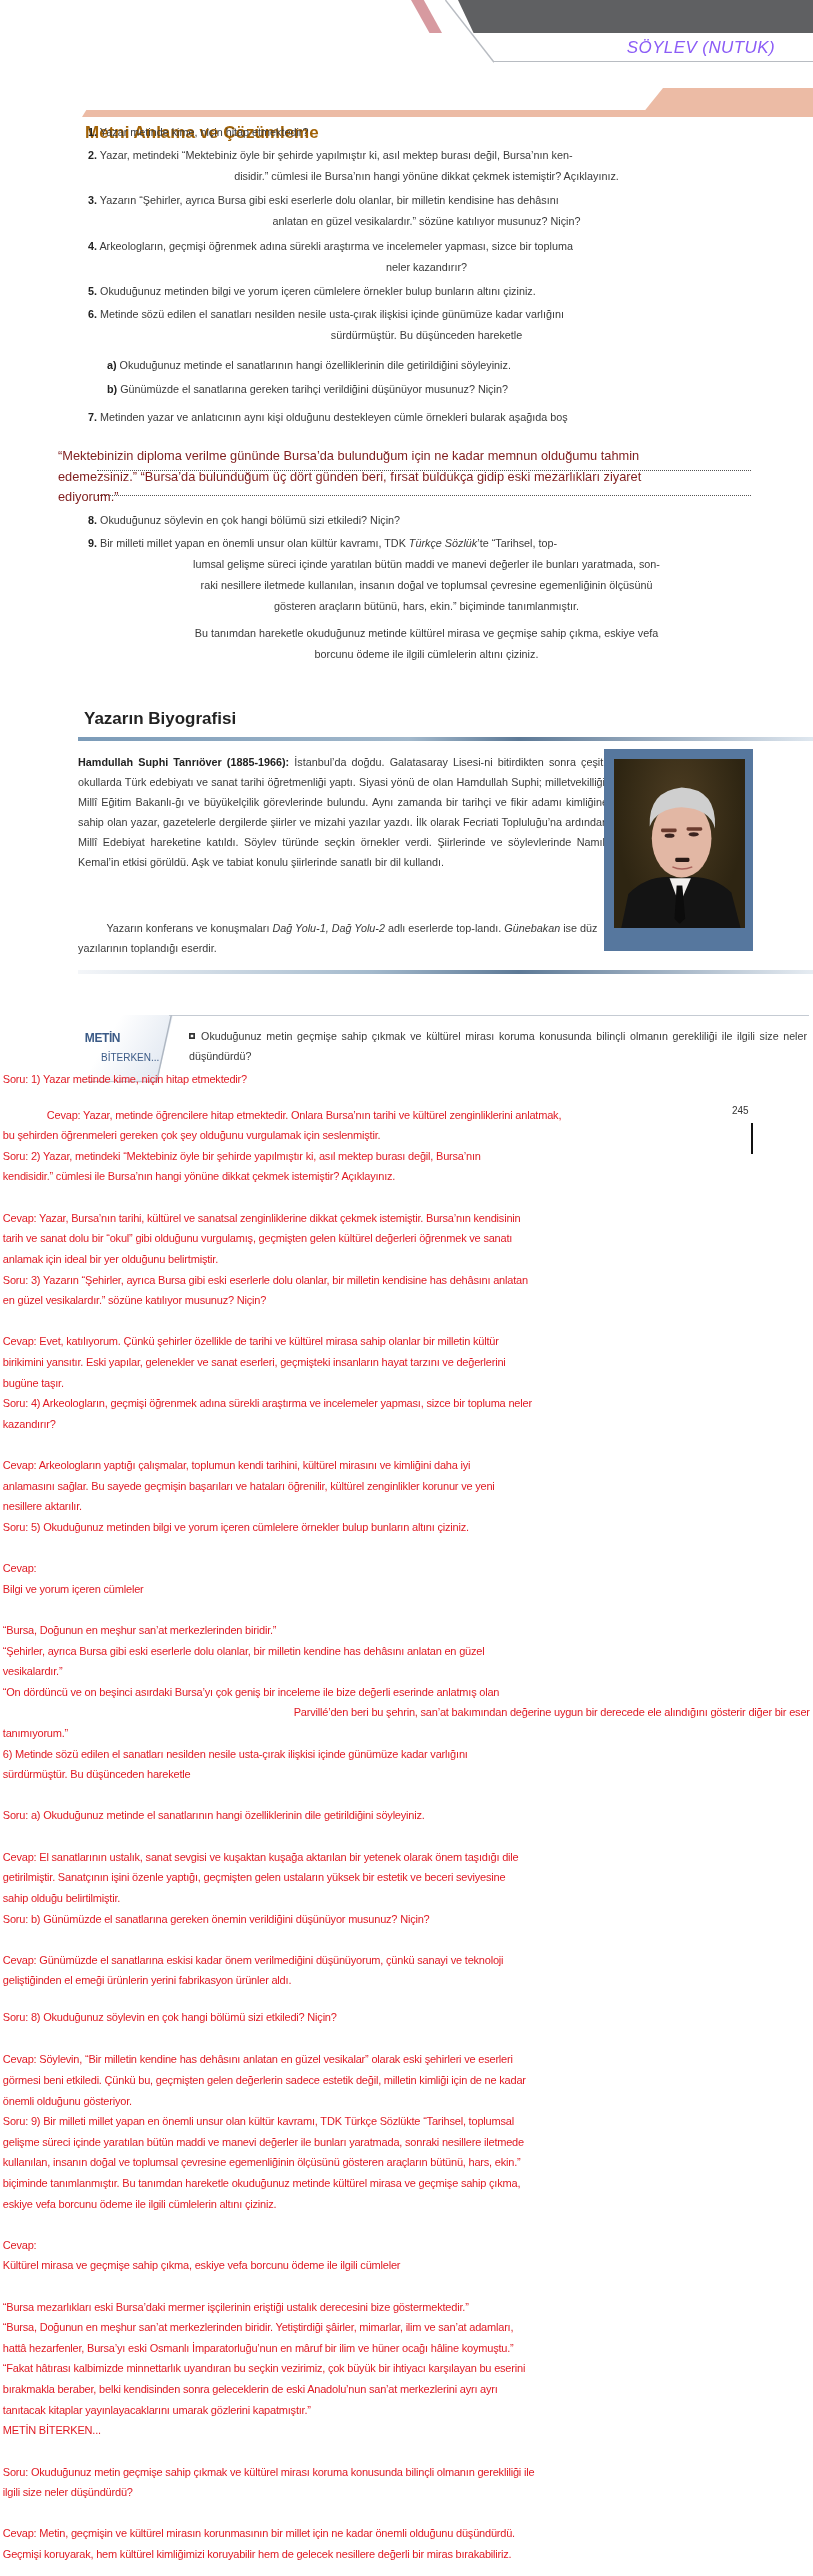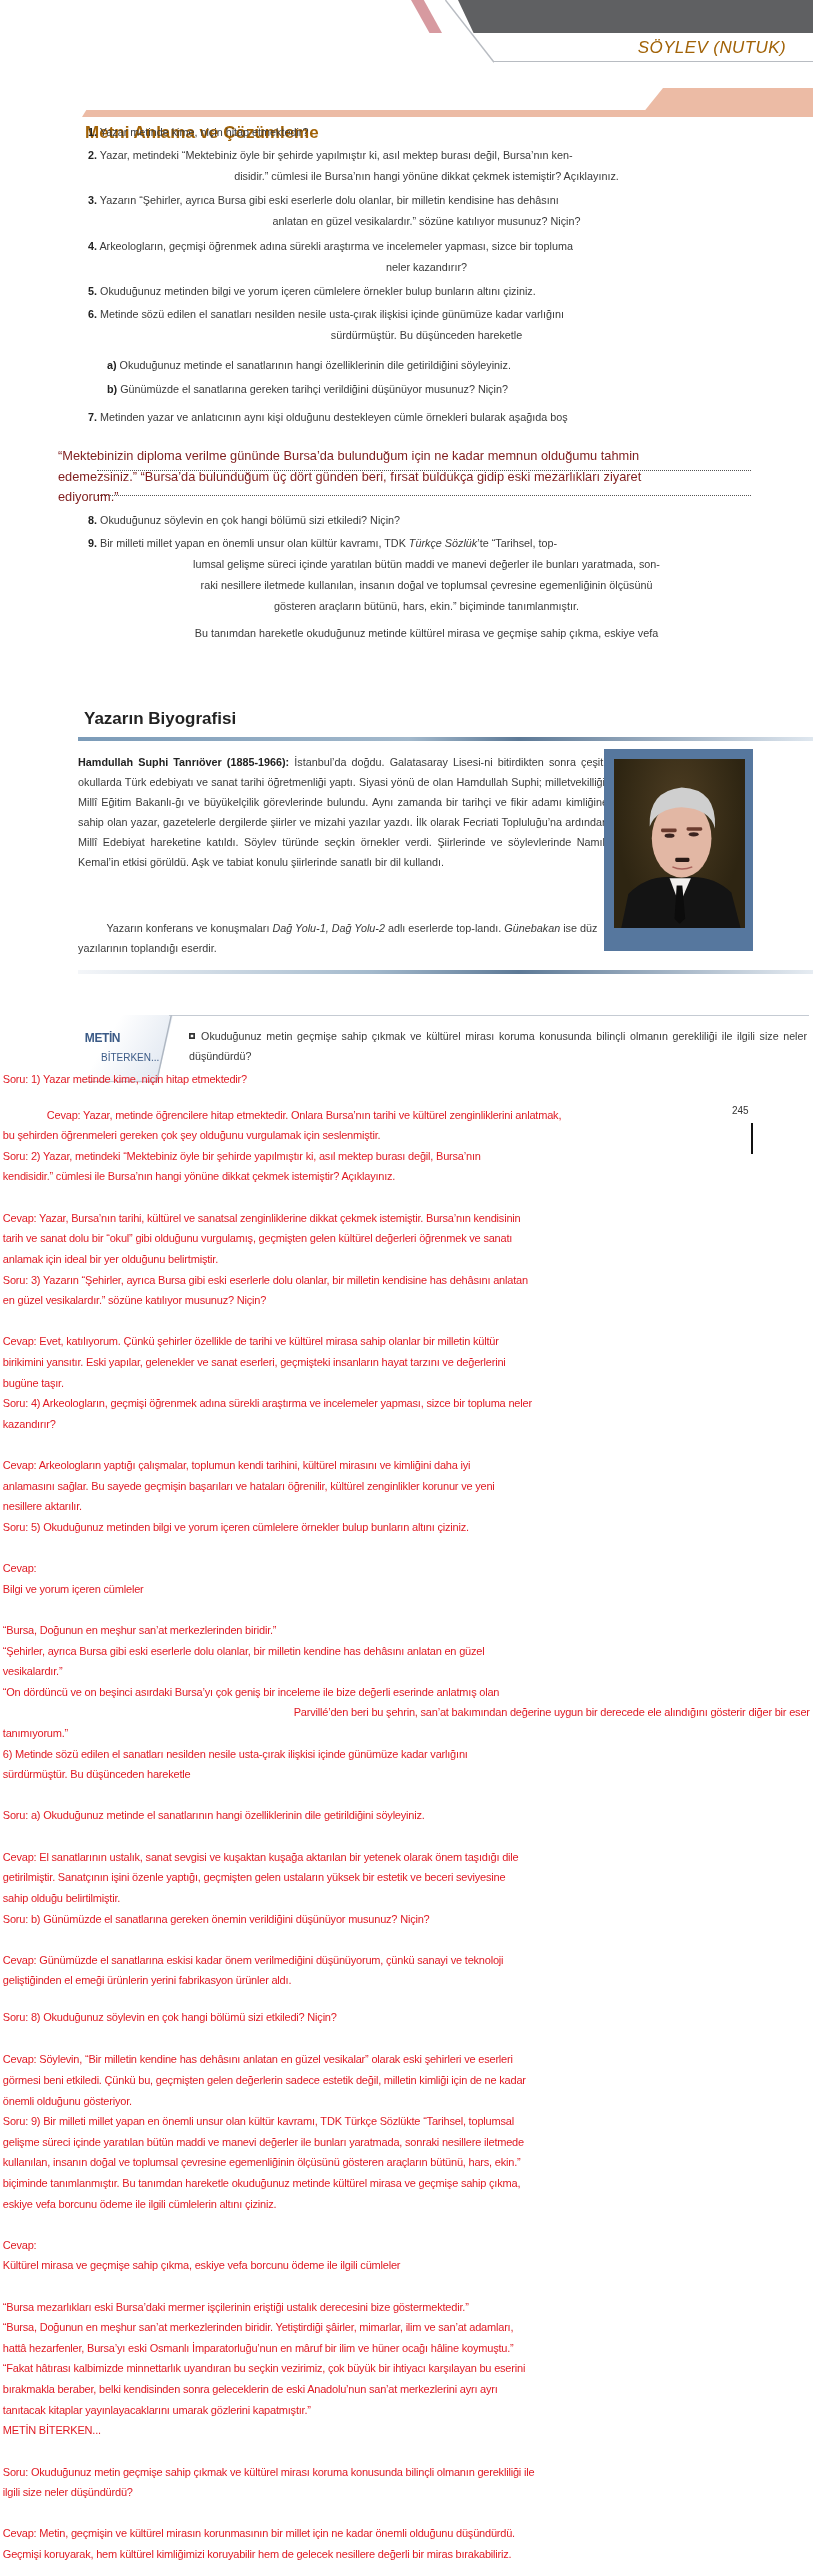--- a/index.html
+++ b/index.html
@@ -4,21 +4,21 @@
 <style>
   * { box-sizing: border-box; margin: 0; padding: 0; }
   html, body { width: 813px; background: #ffffff; }
   body { position: relative; height: 2576px; overflow: hidden; font-family: "Liberation Sans", sans-serif; color: #333; }
 
   
   .hdr-dark { position: absolute; left: 458px; top: 0; width: 355px; height: 33px; background: #5f6062; clip-path: polygon(0 0, 100% 0, 100% 100%, 15.6px 100%); }
   .hdr-pink { position: absolute; left: 411px; top: 0; width: 31px; height: 33px; background: #d79aa0; clip-path: polygon(0 0, 12.8px 0, 31px 100%, 18.5px 100%); }
   .hdr-slant { position: absolute; left: 444px; top: 0; width: 50px; height: 63px; }
   .hdr-underline { position: absolute; left: 494px; top: 61px; width: 319px; height: 1.4px; background: #b8bcc2; }
-  .hdr-title { position: absolute; right: 27px; top: 38px; font-family: "Liberation Sans", sans-serif; font-style: italic; font-size: 17px; color: #a16207; letter-spacing: 0.4px; }
+  .hdr-title { position: absolute; right: 38px; top: 38px; font-family: "Liberation Sans", sans-serif; font-style: italic; font-size: 17px; color: #8b5cf6; letter-spacing: 0.4px; }
 
   
   .sec1-title { position: absolute; left: 85px; top: 83px; font-size: 17px; font-weight: bold; color: #a16207; margin-top: 40px; }
   .sec1-bar { position: absolute; left: 82px; top: 110px; width: 731px; height: 7.1px; background: #ecbba5; clip-path: polygon(4.3px 0, 100% 0, 100% 100%, 0 100%); }
   .sec1-tab { position: absolute; left: 640px; top: 88px; width: 173px; height: 28.4px; background: #ecbba5; clip-path: polygon(23px 0, 100% 0, 100% 100%, 0 100%); }
 
   .q { position: absolute; left: 88px; width: 667px; font-size: 10.8px; line-height: 20.6px; color: #3a3a3a; }
   .q .num { font-weight: bold; color: #222; }
   .q .cont { padding-left: 10px; display: block; text-align: center; }
   .sub { position: absolute; left: 107px; font-size: 10.8px; line-height: 20.6px; color: #3a3a3a; }
@@ -119,20 +119,21 @@
   <span class="num">8.</span>
   <span>Okuduğunuz söylevin en çok hangi bölümü sizi etkiledi? Niçin?</span>
 </div>
 <div class="q" style="top:533px; line-height:21px">
   <span class="num">9.</span>
   <span>Bir milleti millet yapan en önemli unsur olan kültür kavramı, TDK </span><i>Türkçe Sözlük</i><span>’te “Tarihsel, top-</span>
   <span class="cont">lumsal gelişme süreci içinde yaratılan bütün maddi ve manevi değerler ile bunları yaratmada, son-</span>
   <span class="cont">raki nesillere iletmede kullanılan, insanın doğal ve toplumsal çevresine egemenliğinin ölçüsünü</span>
   <span class="cont">gösteren araçların bütünü, hars, ekin.” biçiminde tanımlanmıştır.</span>
   <span class="cont" style="margin-top:5.7px">Bu tanımdan hareketle okuduğunuz metinde kültürel mirasa ve geçmişe sahip çıkma, eskiye vefa</span>
+  <span class="cont">borcunu ödeme ile ilgili cümlelerin altını çiziniz.</span>
 </div>
 
 <div class="bio-title">Yazarın Biyografisi</div>
 <div class="bio-bar"></div>
 <div class="bio-text">
   <b>Hamdullah Suphi Tanrıöver (1885-1966):</b><span> İstanbul’da doğdu. Galatasaray Lisesi-ni bitirdikten sonra çeşitli okullarda Türk edebiyatı ve sanat tarihi öğretmenliği yaptı. Siyasi yönü de olan Hamdullah Suphi; milletvekilliği, Millî Eğitim Bakanlı-ğı ve büyükelçilik görevlerinde bulundu. Aynı zamanda bir tarihçi ve fikir adamı kimliğine sahip olan yazar, gazetelerle dergilerde şiirler ve mizahi yazılar yazdı. İlk olarak Fecriati Topluluğu’na ardından Millî Edebiyat hareketine katıldı. Söylev türünde seçkin örnekler verdi. Şiirlerinde ve söylevlerinde Namık Kemal’in etkisi görüldü. Aşk ve tabiat konulu şiirlerinde sanatlı bir dil kullandı.</span>
 </div>
 <div class="bio-text2">
   <span>Yazarın konferans ve konuşmaları </span><i>Dağ Yolu-1, Dağ Yolu-2</i><span> adlı eserlerde top-landı. </span><i>Günebakan</i><span> ise düz yazılarının toplandığı eserdir.</span>
 </div>

